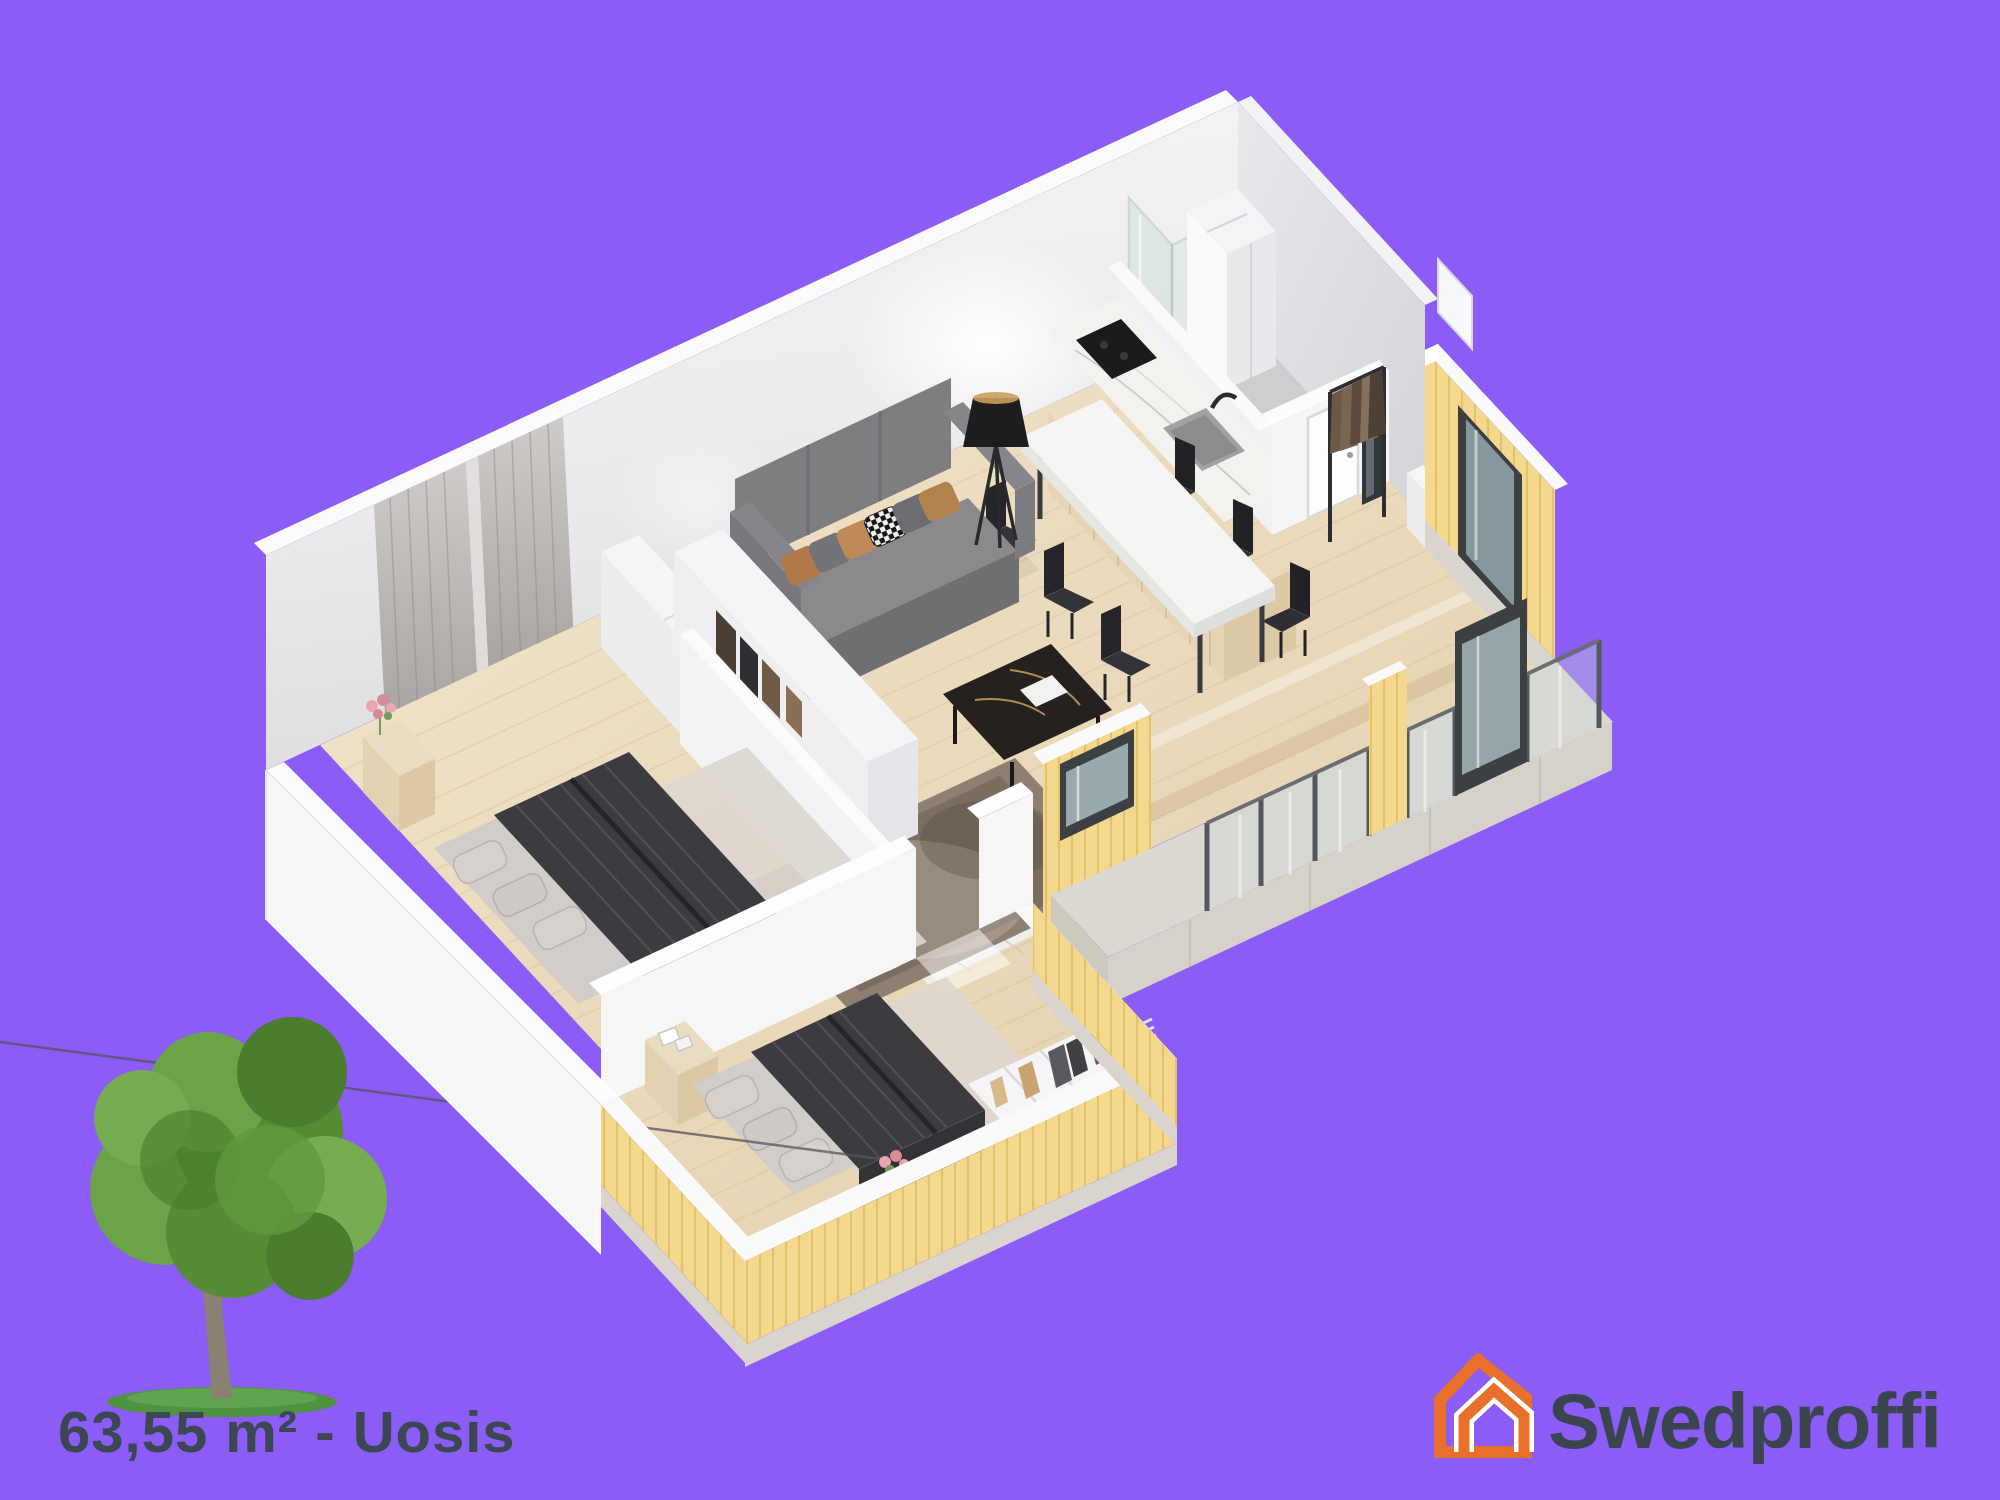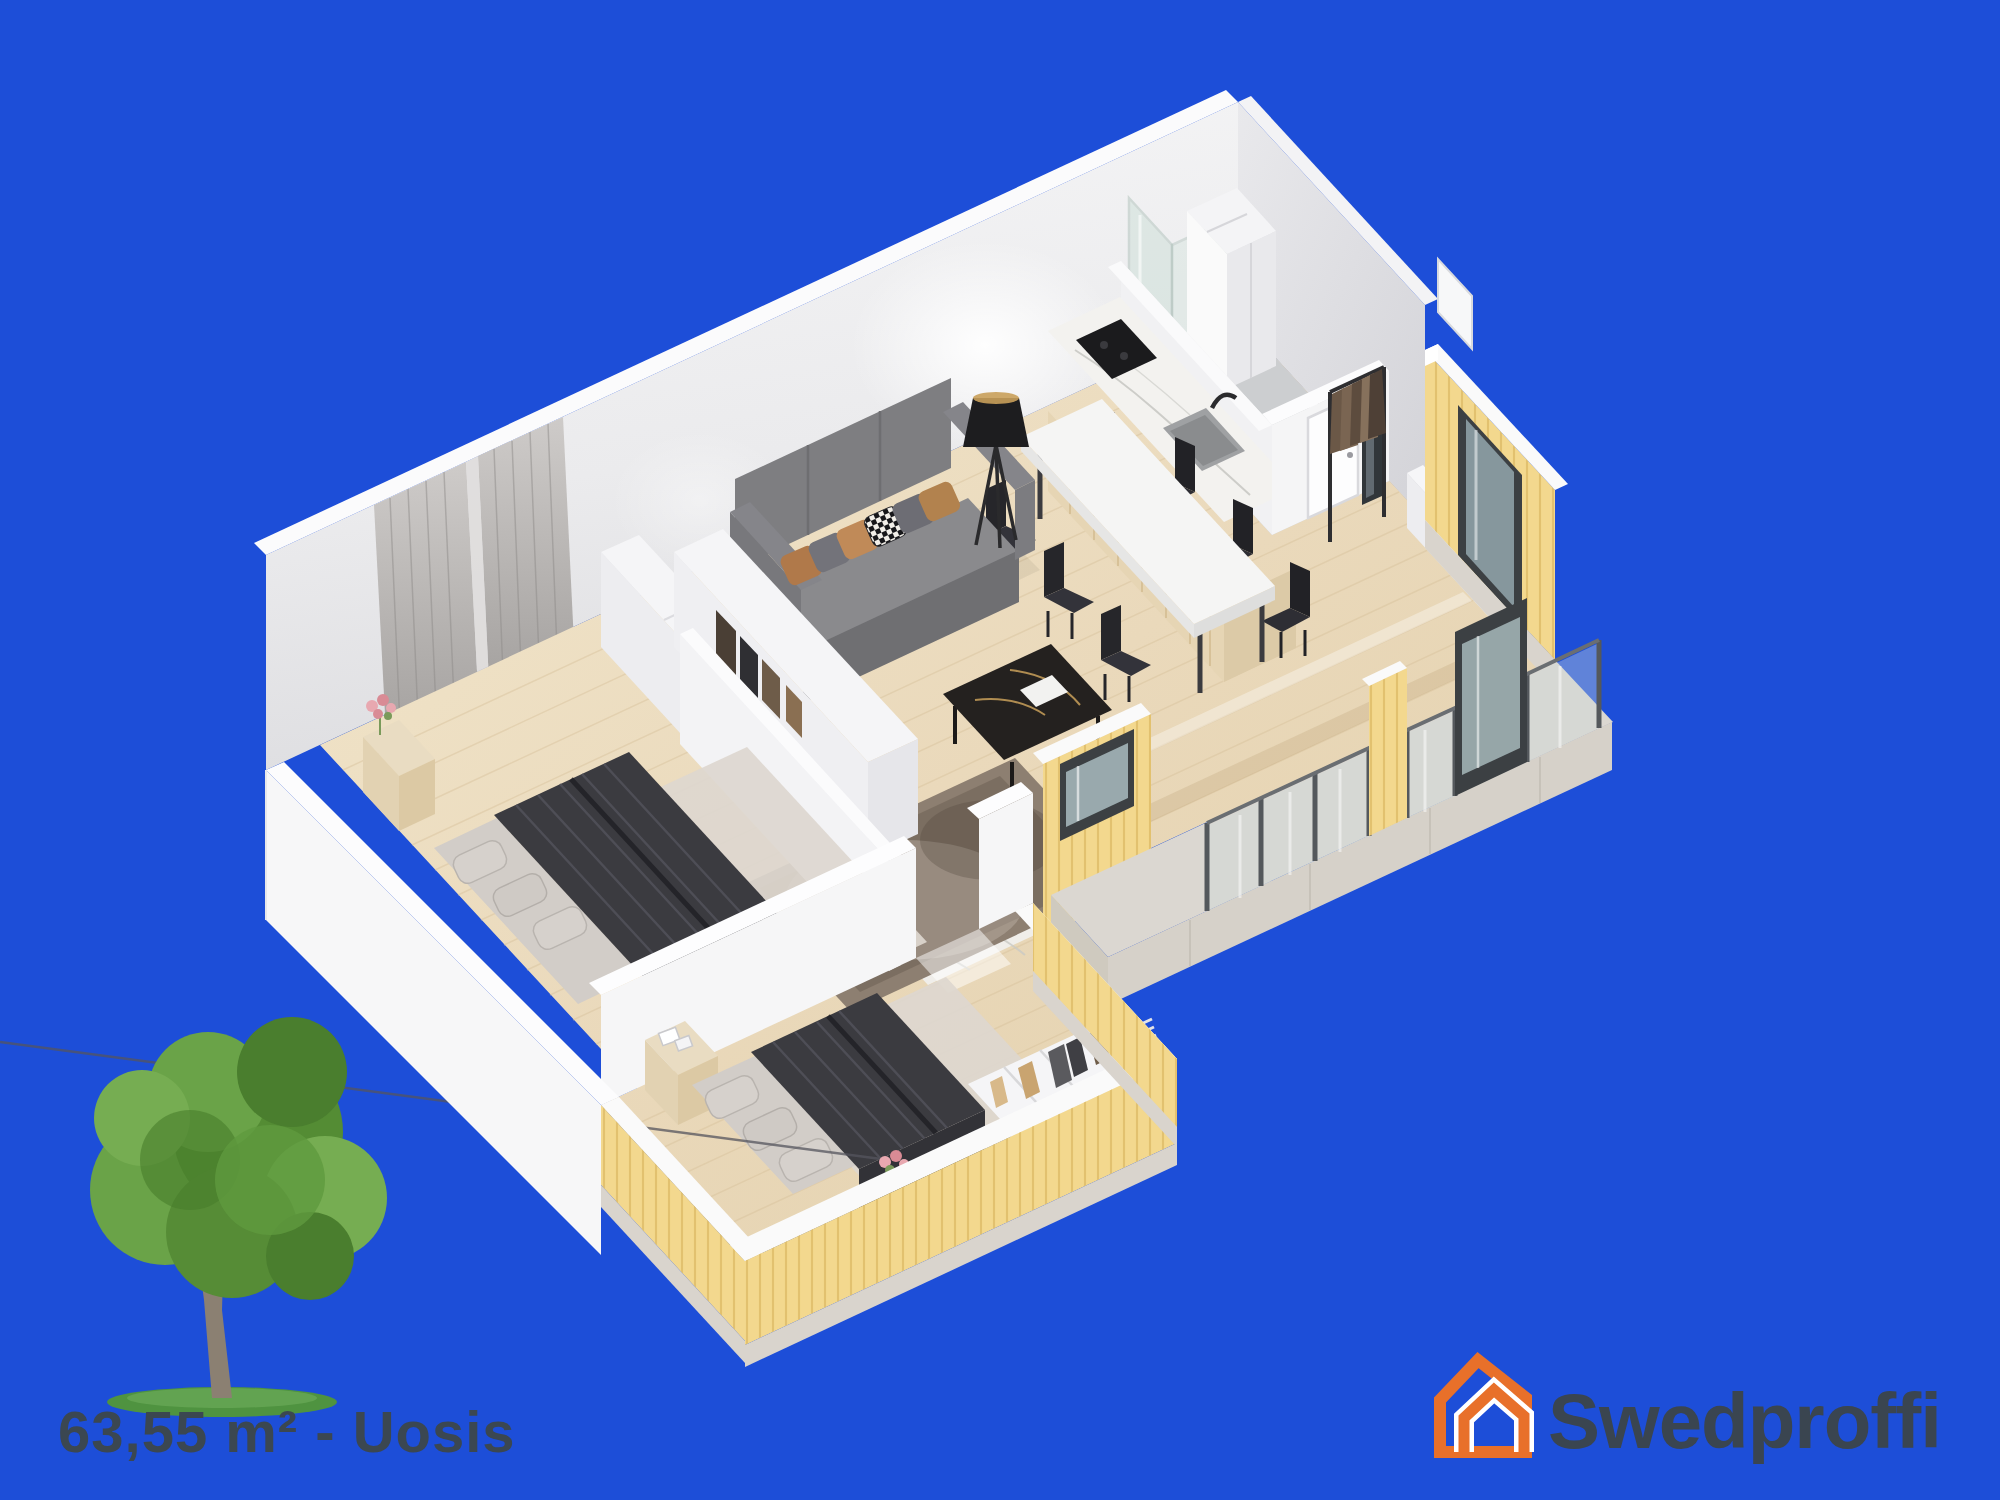--- a/index.html
+++ b/index.html
@@ -1,16 +1,16 @@
 <!DOCTYPE html>
 <html><head>
 <meta charset="utf-8">
 <style>
   html,body{margin:0;padding:0;background:#ffffff;}
-  .stage{position:relative;width:2000px;height:1500px;background:#1d4ed8;overflow:hidden;
+  .stage{position:relative;width:2000px;height:1500px;background:#8b5cf6;overflow:hidden;
          font-family:"Liberation Sans",sans-serif;}
   svg{position:absolute;left:0;top:0;}
   .area-label{font-size:58px;font-weight:bold;fill:#3b4751;letter-spacing:1px;}
   .logo-label{font-size:78px;font-weight:bold;fill:#3a4550;letter-spacing:-1px;}
 </style>
 </head>
 <body>
 
 <div class="stage">
 <svg width="2000" height="1500" viewBox="0 0 2000 1500">

